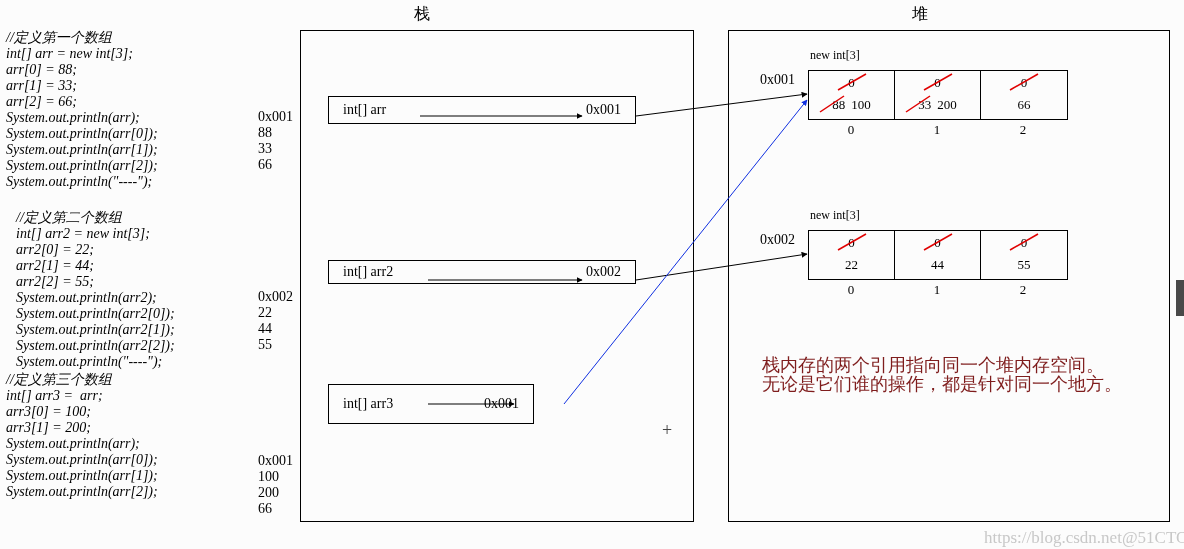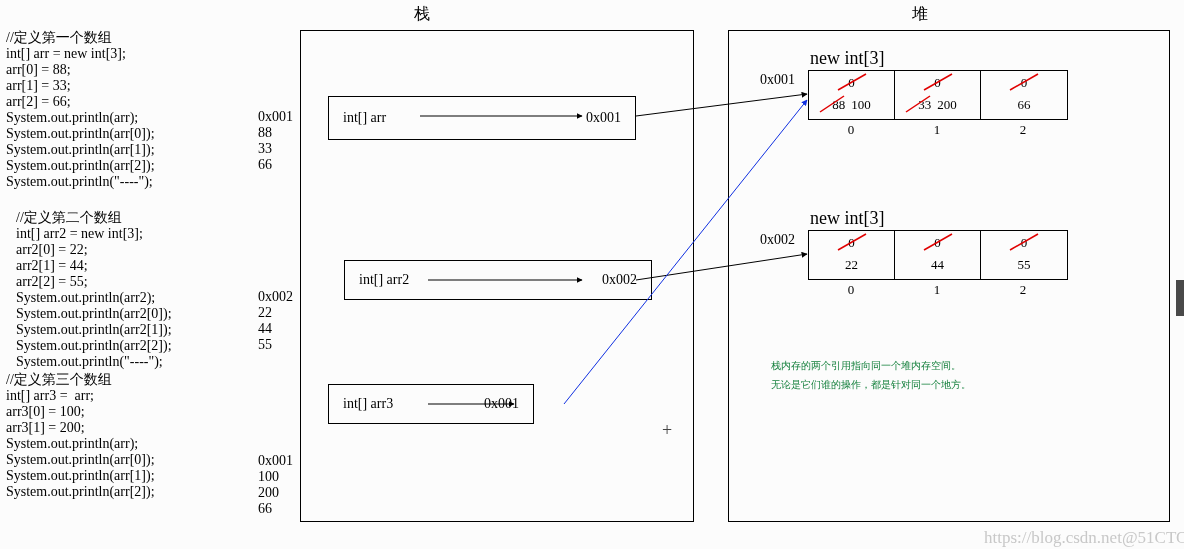--- a/index.html
+++ b/index.html
@@ -15,41 +15,42 @@
     width: 1184px;
     height: 549px;
     overflow: hidden;
     background: #fcfcfc;
   }
   .abs { position: absolute; }
   .code-col {
     white-space: pre;
     line-height: 16px;
     font-size: 14px;
+    font-style: italic;
   }
   .out-col {
     white-space: pre;
     line-height: 16px;
     font-size: 14px;
     text-align: left;
   }
   .title { font-size: 16px; }
   .big-box {
     border: 1px solid #000;
     background: transparent;
   }
   .stack-frame {
     border: 1px solid #000;
     display: flex;
     align-items: center;
     padding: 0 14px;
     box-sizing: border-box;
   }
   .frame-label { font-size: 14px; }
-  .heap-label { font-size: 18px; }
+  .heap-label { font-size: 12px; }
   .addr-label { font-size: 14px; }
   .cells {
     display: flex;
     gap: 0;
     border: 1px solid #000;
   }
   .cell {
     position: relative;
     width: 86px;
     height: 48px;
@@ -83,25 +84,24 @@
     display: flex;
     margin-top: 2px;
   }
   .idxrow span {
     display: inline-block;
     width: 86px;
     text-align: center;
     font-size: 13px;
   }
   .note {
-    color: #15803d;
-    font-size: 10px;
+    color: #7f1d1d;
+    font-size: 18px;
     line-height: 19px;
     white-space: pre;
-    margin-left: 9px;
   }
   .watermark {
     color: #c8c8c8;
     font-size: 17px;
   }
   .scroll-hint {
     position: absolute;
     right: 0px;
     top: 280px;
     width: 8px;
@@ -157,25 +157,25 @@
 System.out.println(arr[0]);
 System.out.println(arr[1]);
 System.out.println(arr[2]);</div>
   <div class="abs out-col" style="left:258px; top:453px;">0x001
 100
 200
 66</div>
 
   <div class="abs big-box" style="left:300px; top:30px; width:392px; height:490px;"></div>
 
-  <div class="abs stack-frame" style="left:328px; top:96px; width:308px; height:44px;">
+  <div class="abs stack-frame" style="left:328px; top:96px; width:308px; height:28px;">
     <span class="frame-label">int[] arr</span>
     <span class="frame-label" style="margin-left:auto;">0x001</span>
   </div>
-  <div class="abs stack-frame" style="left:328px; top:260px; width:308px; height:40px;margin-left:16px;">
+  <div class="abs stack-frame" style="left:328px; top:260px; width:308px; height:24px;">
     <span class="frame-label">int[] arr2</span>
     <span class="frame-label" style="margin-left:auto;">0x002</span>
   </div>
   <div class="abs stack-frame" style="left:328px; top:384px; width:206px; height:40px;">
     <span class="frame-label">int[] arr3</span>
     <span class="frame-label" style="margin-left:auto;">0x001</span>
   </div>
 
   <div class="abs big-box" style="left:728px; top:30px; width:440px; height:490px;"></div>
 

